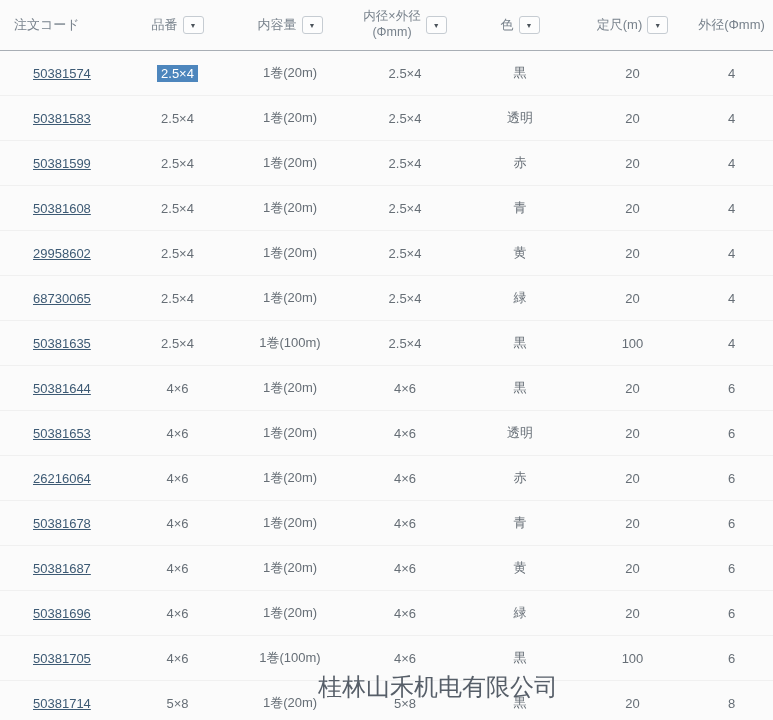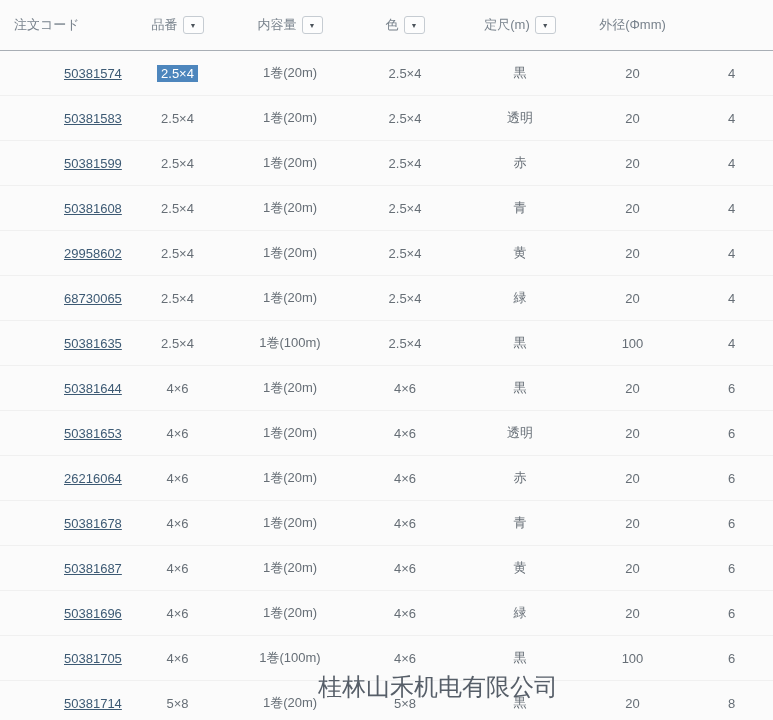--- a/index.html
+++ b/index.html
@@ -39,21 +39,21 @@
     border:1px solid #c6ccd2;
     border-radius:3px;
     background:#fdfdfd;
     display:inline-flex;align-items:center;justify-content:center;
     cursor:pointer;flex:0 0 auto;
   }
   .filter-btn .tri{font-size:7px;color:#4c545b;line-height:1;}
   .table-body{height:669px;overflow:hidden;}
   .row{height:45px;border-bottom:1px solid var(--row-border);font-size:13px;}
   .cell{text-align:center;}
-  .cell.c0{text-align:left;padding-left:24px;margin-left:40px;}
+  .cell.c0{text-align:left;padding-left:33px;}
   .link{color:var(--link);text-decoration:underline;cursor:pointer;}
   .cell-text.selected{background:var(--selection-bg);color:#fff;padding:1px 4px;}
   .watermark{
     position:absolute;
     left:318px;top:671px;
     width:230px;
     font-size:24px;font-weight:normal;
     color:var(--watermark);
     letter-spacing:0px;
     white-space:nowrap;
@@ -74,20 +74,29 @@
         <span class="tri">▼</span>
       </span>
   </div>
   <div class="hcell">
     <span>内容量</span>
     <span class="filter-btn">
         <span class="tri">▼</span>
       </span>
   </div>
   <div class="hcell">
+    <span class="two-line">
+      <span>内径×外径</span>
+      <span>(Φmm)</span>
+    </span>
+    <span class="filter-btn">
+        <span class="tri">▼</span>
+      </span>
+  </div>
+  <div class="hcell">
     <span>色</span>
     <span class="filter-btn">
         <span class="tri">▼</span>
       </span>
   </div>
   <div class="hcell">
     <span>定尺(m)</span>
     <span class="filter-btn">
         <span class="tri">▼</span>
       </span>

